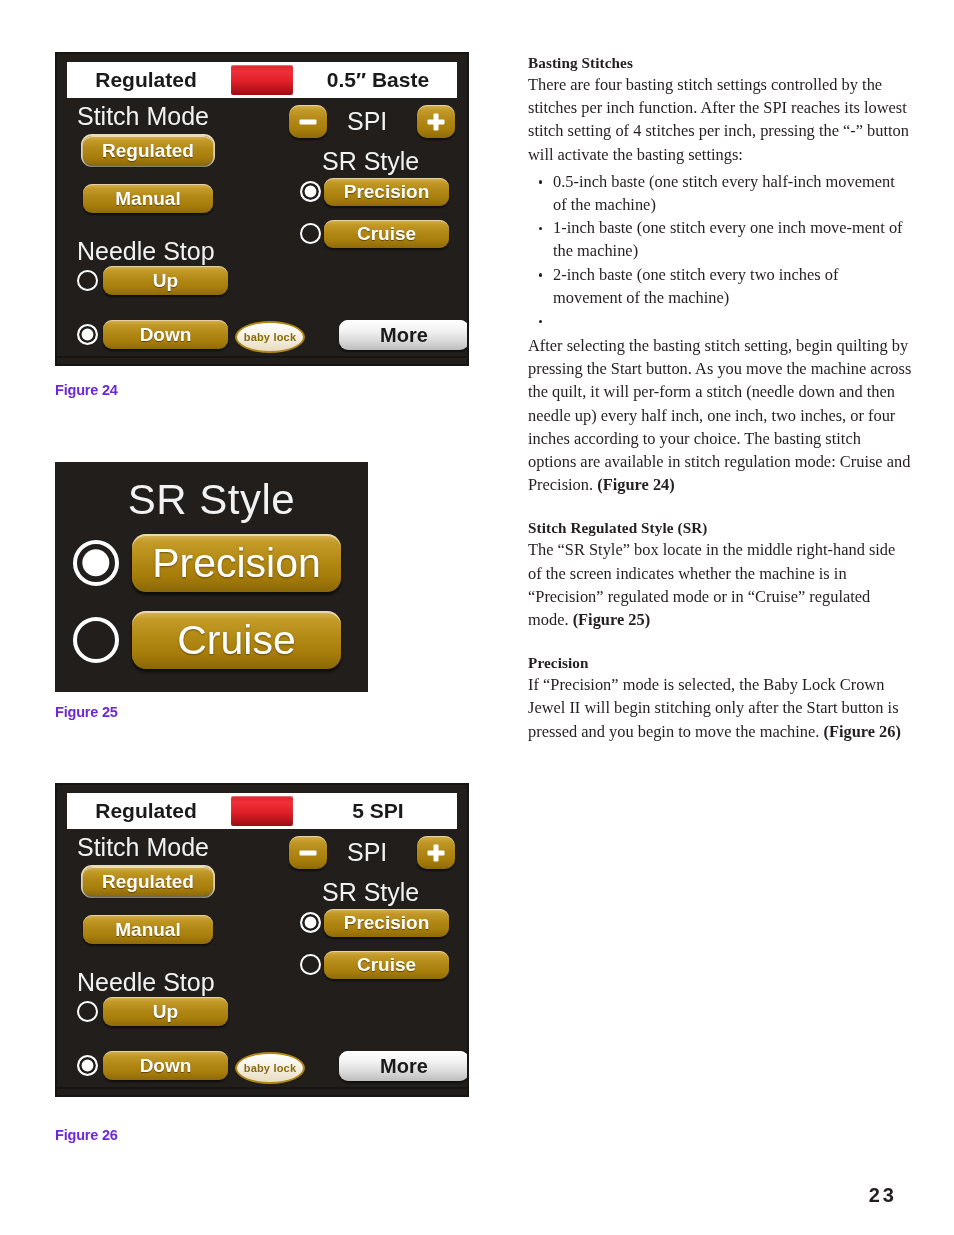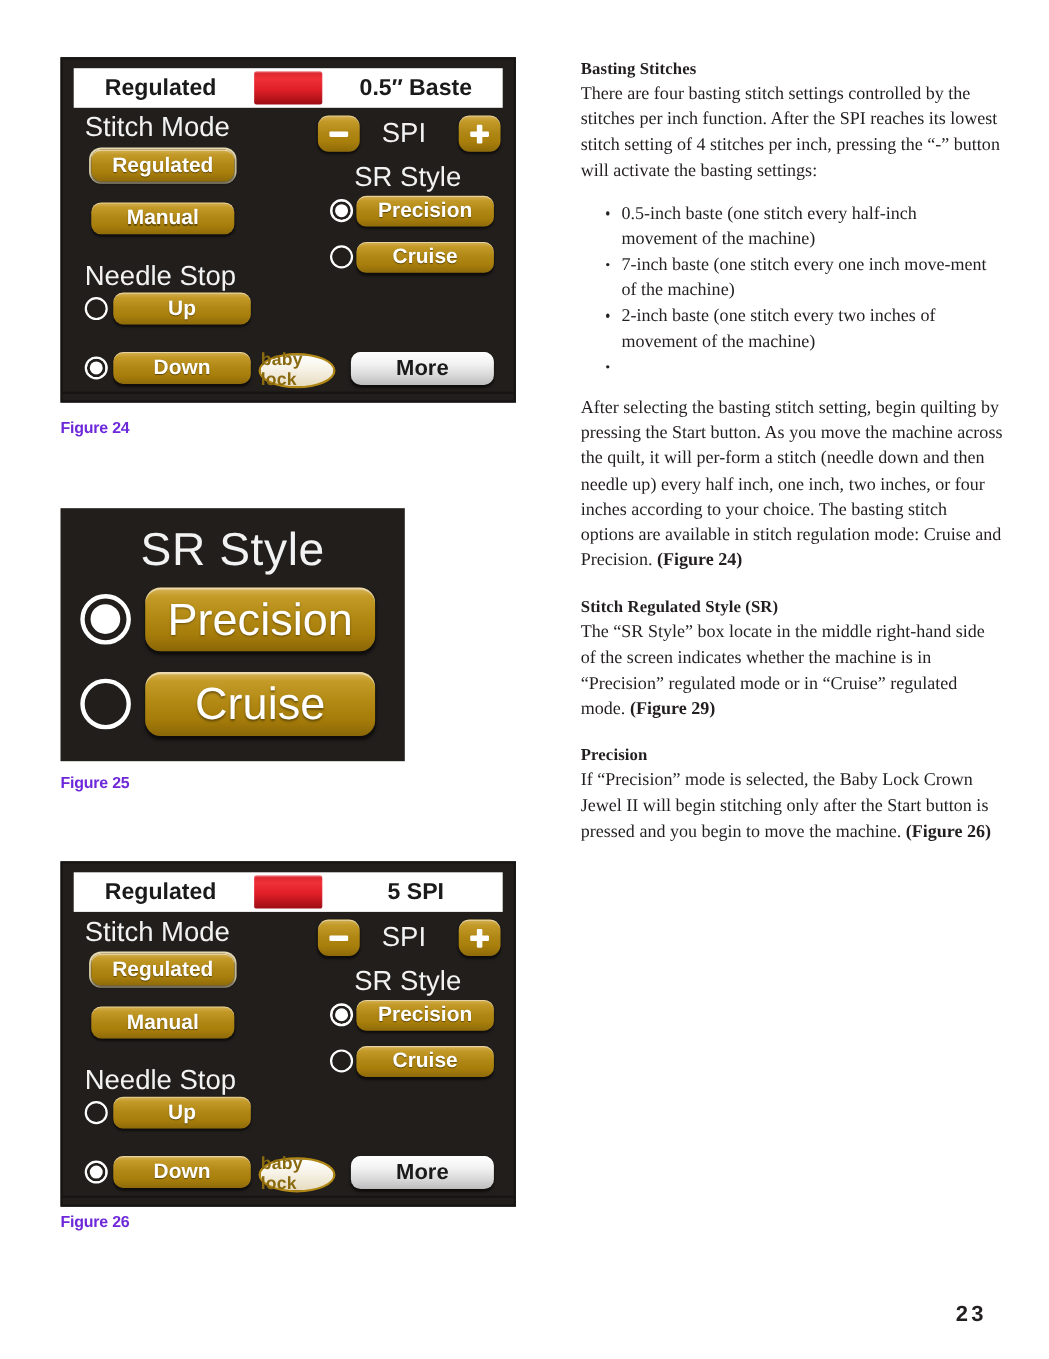--- a/index.html
+++ b/index.html
@@ -18,21 +18,21 @@
   .page { position:relative; width:954px; height:1235px; }
   .col-left  { position:absolute; left:55px;  top:52px;  width:430px; }
   .col-right { position:absolute; left:528px; top:52px;  width:385px; }
 
   
   .rt-h { font-family:"Liberation Serif", serif; font-weight:bold; font-size:15.2px;
           line-height:21px; margin:0 0 0 0; letter-spacing:.1px; }
   .rt-p { font-family:"Liberation Serif", serif; font-size:16.4px; line-height:23.2px;
           margin:0; text-align:left; }
   .rt-gap { height:21px; }
-  .bullets { margin:16px; padding:0; list-style:none; }
+  .bullets { margin:4px; padding:0; list-style:none; }
   .bullets li {
     font-family:"Liberation Serif", serif; font-size:16.4px; line-height:23.2px;
     padding-left:21px; position:relative; text-indent:0;
   }
   .bullets li .bdot {
     position:absolute; left:7px; top:10.5px; width:3.4px; height:3.4px;
     background:#231f20; border-radius:50%;
   }
   .bold-inline { font-weight:bold;font-family:Liberation Serif, serif; }
 
@@ -98,21 +98,21 @@
                0 0 0 2px #e8dcb4;
   }
   
   .silver {
     background:linear-gradient(180deg,#ffffff 0%,#f2f2f2 35%,#d9d9d9 70%,#bdbdbd 100%);
     border-radius:9px;
     box-shadow:0 2px 2px rgba(0,0,0,.55), inset 0 1px 0 rgba(255,255,255,.9);
     color:#1a1a1a;
     font-family:"Liberation Sans", sans-serif;
     font-weight:bold;
-    display:flex; align-items:center; justify-content:center;
+    display:flex; align-items:center; justify-content:center;margin-left:20px;
   }
 
   
   .slabel {
     position:absolute;
     color:#f2f2f2;
     font-family:"Liberation Sans", sans-serif;
     font-weight:normal;
   }
 
@@ -148,21 +148,21 @@
     position:absolute;
     width:70px; height:32px;
     border-radius:50%;
     background:linear-gradient(180deg,#ffffff 0%,#f6f2e6 45%,#e7dcc0 100%);
     border:2.5px solid #b08714;
     box-shadow:0 0 0 1.5px #211e1c;
     display:flex; align-items:center; justify-content:center;
   }
   .bl-logo span {
     font-family:"Liberation Sans", sans-serif;
-    font-weight:bold; font-size:16px; color:#8a6a10; letter-spacing:.2px;
+    font-weight:bold; font-size:11px; color:#8a6a10; letter-spacing:.2px;
   }
 
   
   .srpanel {
     position:relative; width:313px; height:230px;
     background:#211e1c;
     font-family:"Liberation Sans", sans-serif;
     overflow:hidden;
   }
   .srpanel .sr-title {
@@ -293,55 +293,55 @@
 
       <div class="radio" style="left:243px;top:169px;width:21px;height:21px;"></div>
       <div class="gold" style="position:absolute;left:267px;top:166px;width:125px;height:28px;font-size:19px;">Cruise</div>
 
       <div class="bl-logo" style="left:178px;top:267px;">
         <span>baby lock</span>
       </div>
 
       <div class="silver" style="position:absolute;left:262px;top:266px;width:130px;height:30px;font-size:20px;">More</div>
     </div>
-    <div class="fig-cap" style="margin-top:6px;">Figure 26</div>
+    <div class="fig-cap" style="margin-top:30px;">Figure 26</div>
 
   </div>
 
   <div class="col-right">
 
     <div class="rt-h">Basting Stitches</div>
     <p class="rt-p">There are four basting stitch settings controlled by the stitches per inch function. After the SPI reaches its lowest stitch setting of 4 stitches per inch, pressing the “-” button will activate the basting settings:</p>
 
     <ul class="bullets">
       <li>
         <span class="bdot"></span>
         <span>0.5-inch baste (one stitch every half-inch movement of the machine)</span>
       </li>
       <li>
         <span class="bdot"></span>
-        <span>7-inch baste (one stitch every one inch move-ment of the machine)</span>
+        <span>1-inch baste (one stitch every one inch move-ment of the machine)</span>
       </li>
       <li>
         <span class="bdot"></span>
         <span>2-inch baste (one stitch every two inches of movement of the machine)</span>
       </li>
       <li>
         <span class="bdot"></span>
       </li>
     </ul>
 
     <div class="rt-gap"></div>
 
     <p class="rt-p"><span>After selecting the basting stitch setting, begin quilting by pressing the Start button. As you move the machine across the quilt, it will per-form a stitch (needle down and then needle up) every half inch, one inch, two inches, or four inches according to your choice. The basting stitch options are available in stitch regulation mode: Cruise and Precision. </span><span class="bold-inline">(Figure 24)</span></p>
 
     <div class="rt-gap"></div>
 
     <div class="rt-h">Stitch Regulated Style (SR)</div>
-    <p class="rt-p"><span>The “SR Style” box locate in the middle right-hand side of the screen indicates whether the machine is in “Precision” regulated mode or in “Cruise” regulated mode.  </span><span class="bold-inline">(Figure 29)</span></p>
+    <p class="rt-p"><span>The “SR Style” box locate in the middle right-hand side of the screen indicates whether the machine is in “Precision” regulated mode or in “Cruise” regulated mode.  </span><span class="bold-inline">(Figure 25)</span></p>
 
     <div class="rt-gap"></div>
 
     <div class="rt-h">Precision</div>
     <p class="rt-p"><span>If “Precision” mode is selected, the Baby Lock Crown Jewel II will begin stitching only after the Start button is pressed and you begin to move the machine.  </span><span class="bold-inline">(Figure 26)</span></p>
 
   </div>
 
   <div class="page-num">23</div>
 

